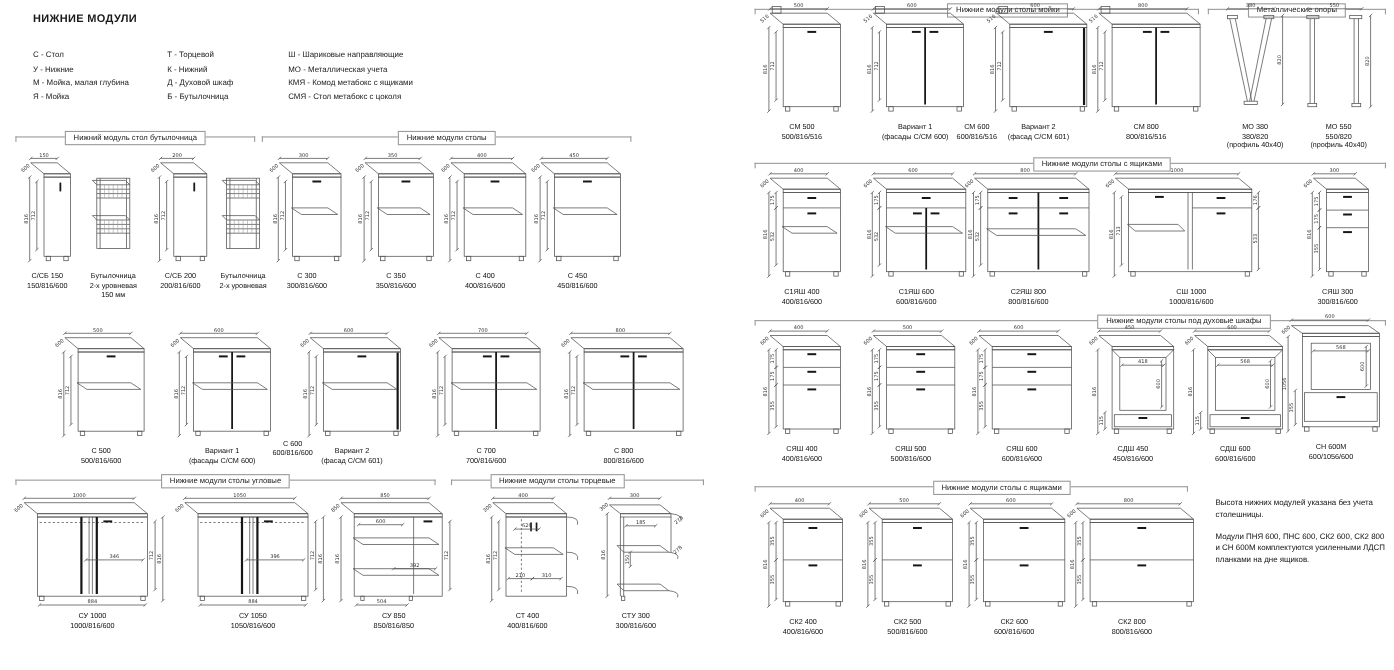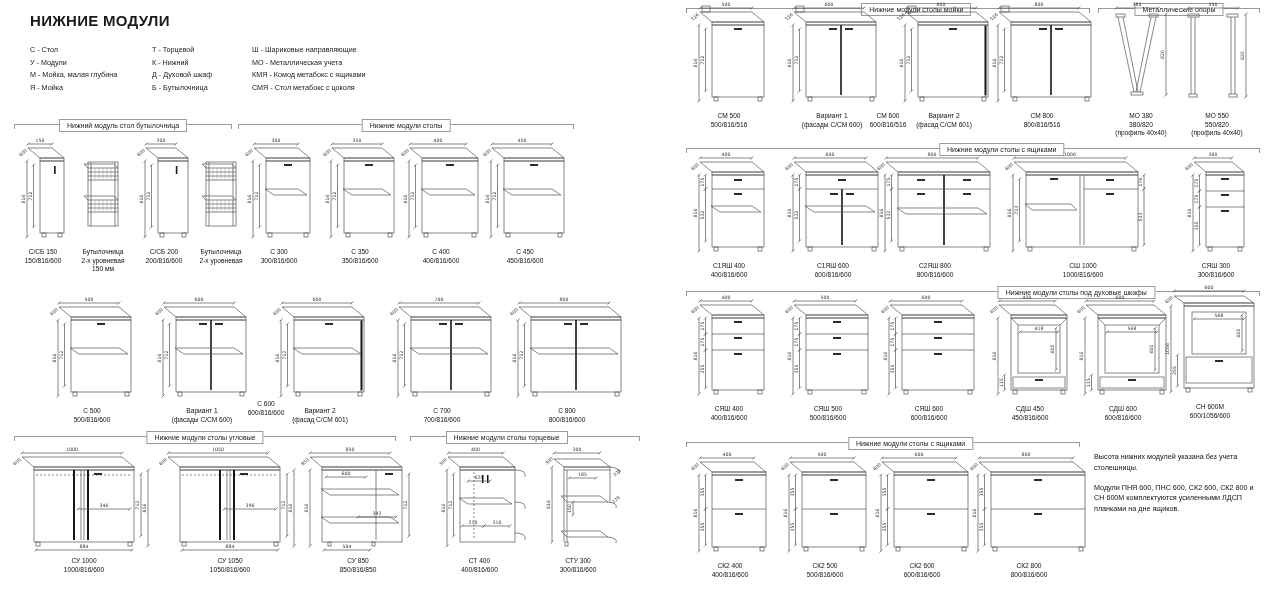--- a/index.html
+++ b/index.html
@@ -1,51 +1,51 @@
 <!DOCTYPE html>
 <html><head>
 <meta charset="utf-8">
 <style>
   html,body{margin:0;padding:0}
   body{width:1267px;height:609px;position:relative;background:#fff;overflow:hidden;
        font-family:"Liberation Sans","DejaVu Sans",sans-serif;color:#1a1a1a}
-  #page-title{position:absolute;left:30px;top:12px;font-size:15px;font-weight:bold;letter-spacing:.3px}
+  #page-title{position:absolute;left:30px;top:12px;font-size:10px;font-weight:bold;letter-spacing:.3px}
   .leg-col{position:absolute;top:44px;font-size:7.2px;line-height:12.5px;white-space:nowrap}
   .bracket{position:absolute;border-top:1px solid #9a9a9a;height:5px}
   .bracket::before,.bracket::after{content:"";position:absolute;top:-1px;width:1px;height:5px;background:#9a9a9a}
   .bracket::before{left:0}.bracket::after{right:0}
   .btitle{position:absolute;top:-6px;transform:translateX(-50%);background:#fff;border:1px solid #9a9a9a;
           padding:1px 7px 1px 7px;font-size:7px;white-space:nowrap;line-height:9px}
   .card{position:absolute;display:flex;flex-direction:column;align-items:center}
   .lbl{font-size:6.6px;line-height:1.3;text-align:center;white-space:nowrap;margin-top:2px;color:#111}
   .shared-lbl{position:absolute;font-size:6.6px;line-height:1.3;text-align:center;white-space:nowrap;color:#111}
   .notes{position:absolute;font-size:7.2px;line-height:1.5;color:#111}
-  .notes p{margin:0 0 9px 2px}
+  .notes p{margin:0 0 9px 13px}
   svg line,svg rect,svg polygon,svg path{stroke:#555;fill:none;stroke-width:.7}
   svg .f{fill:#161616;stroke:none}
   svg .lt{stroke:#999;stroke-width:.5}
   svg text{font-family:"DejaVu Sans",sans-serif;font-size:4.6px;fill:#333;stroke:none}
 </style>
 </head>
 <body>
 
 <div id="page-title">НИЖНИЕ МОДУЛИ</div>
 <div class="leg-col" style="left:30px" id="legcol1">
     <div>С - Стол</div>
-    <div>У - Модули</div>
+    <div>У - Нижние</div>
     <div>М - Мойка, малая глубина</div>
     <div>Я - Мойка</div>
   </div>
 <div class="leg-col" style="left:152px" id="legcol2">
     <div>Т - Торцевой</div>
     <div>К - Нижний</div>
     <div>Д - Духовой шкаф</div>
     <div>Б - Бутылочница</div>
   </div>
-<div class="leg-col" style="left:252px" id="legcol3">
+<div class="leg-col" style="left:262px" id="legcol3">
     <div>Ш - Шариковые направляющие</div>
     <div>МО - Металлическая учета</div>
     <div>КМЯ - Комод метабокс с ящиками</div>
     <div>СМЯ - Стол метабокс с цоколя</div>
   </div>
 
 <div id="canvas">
     <div class="bracket" style="left: 14px; top: 124px; width: 218px;">
       <span class="btitle" style="left: 50%;">Нижний модуль стол бутылочница</span>
     </div>

